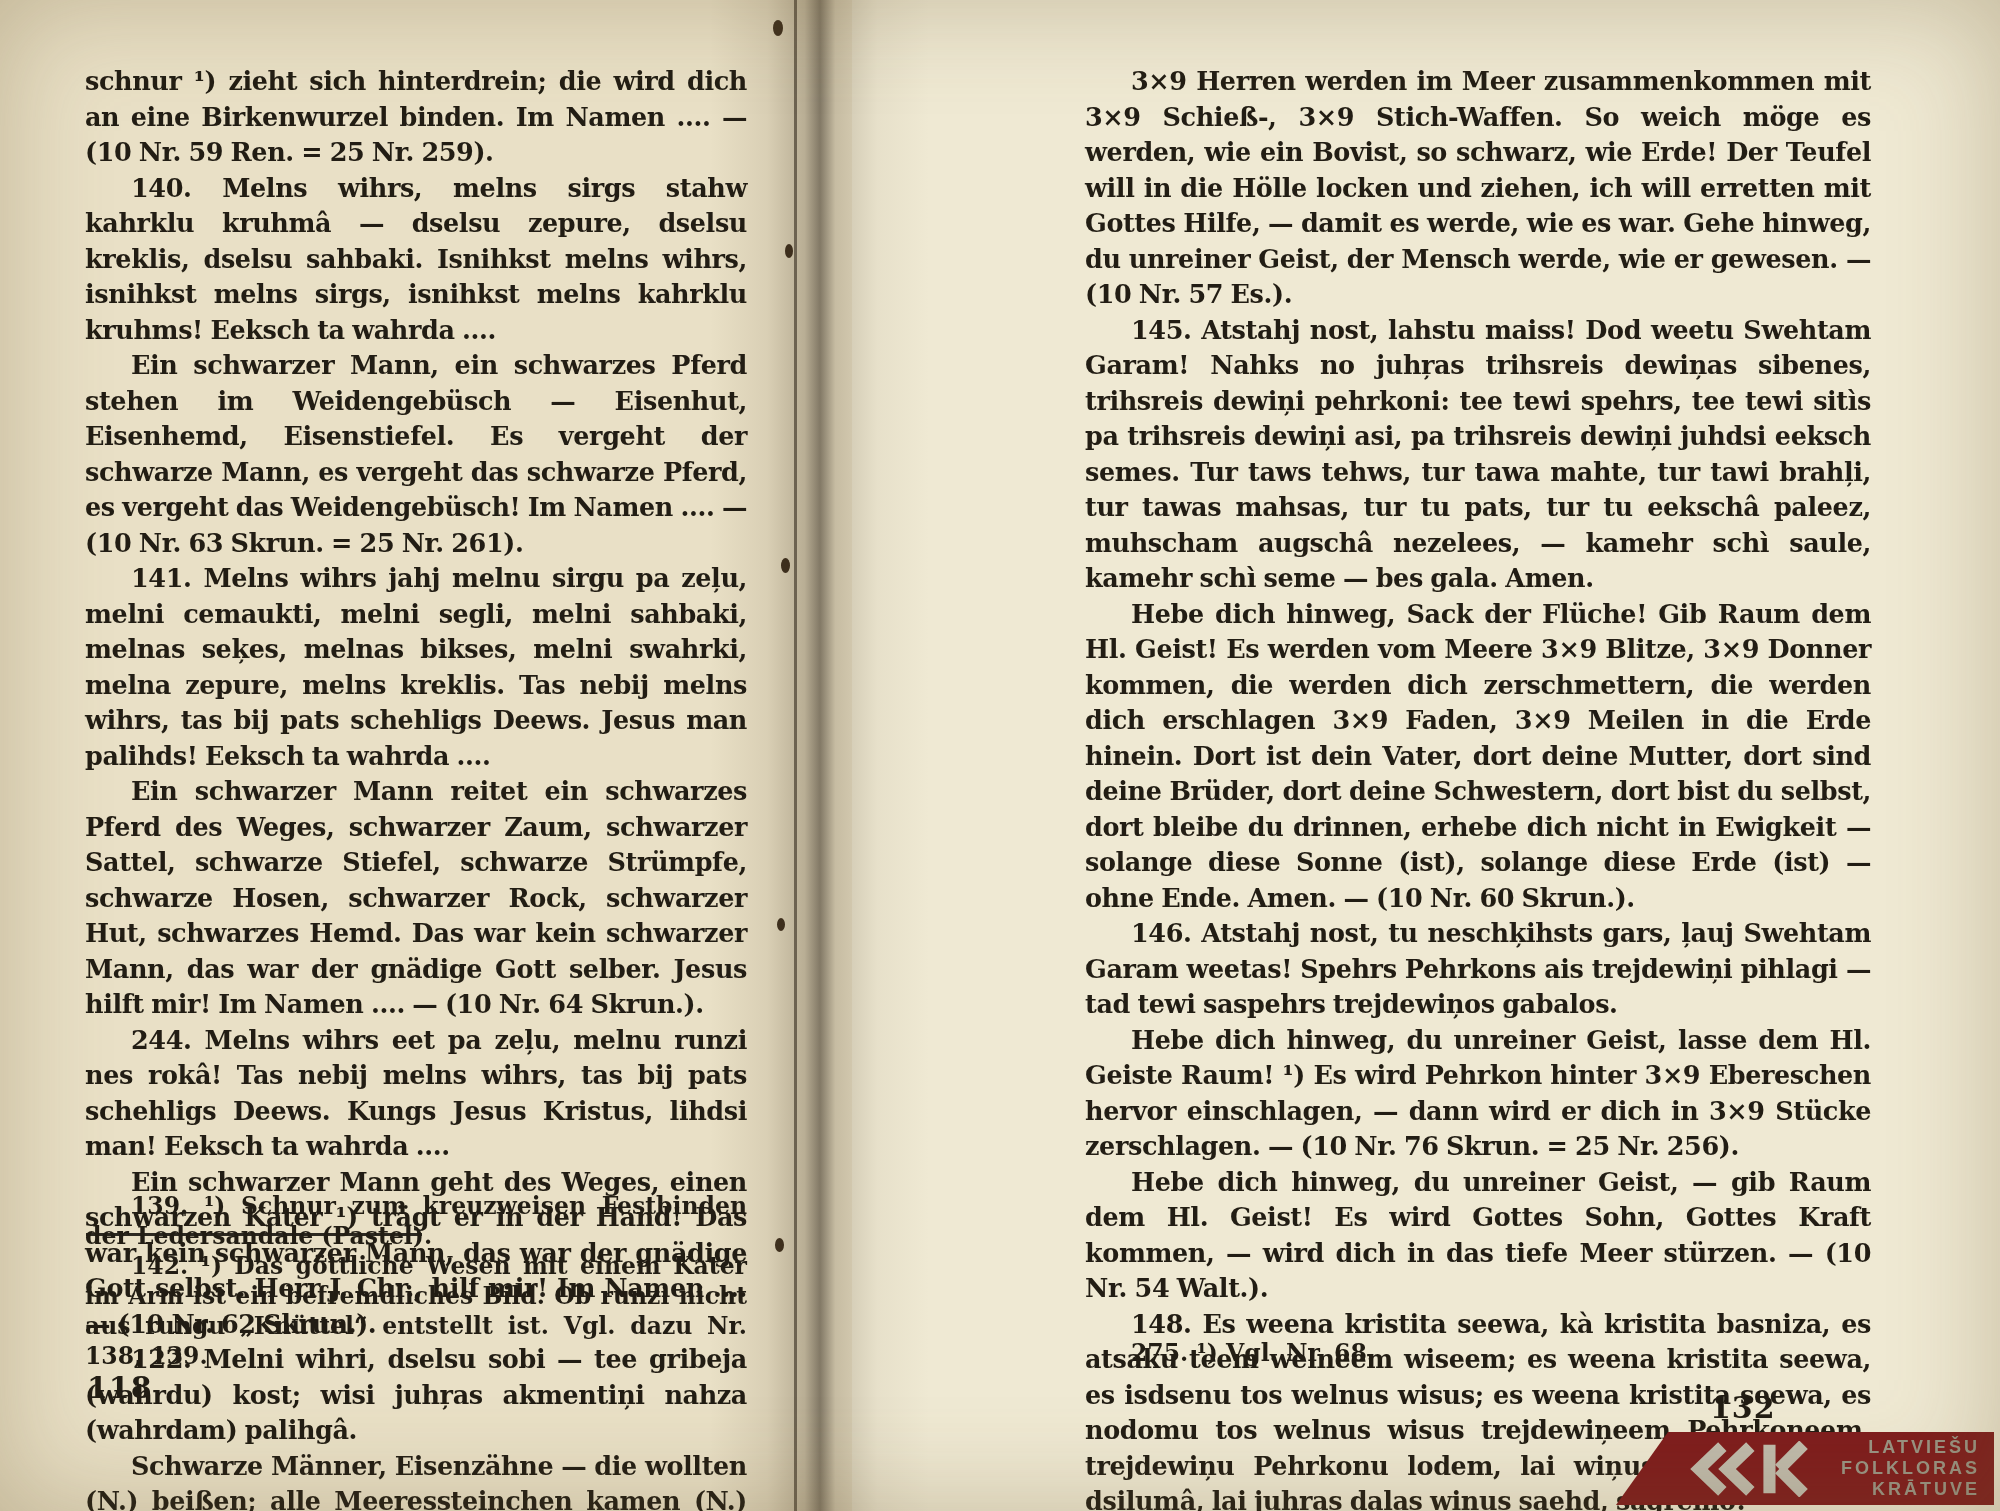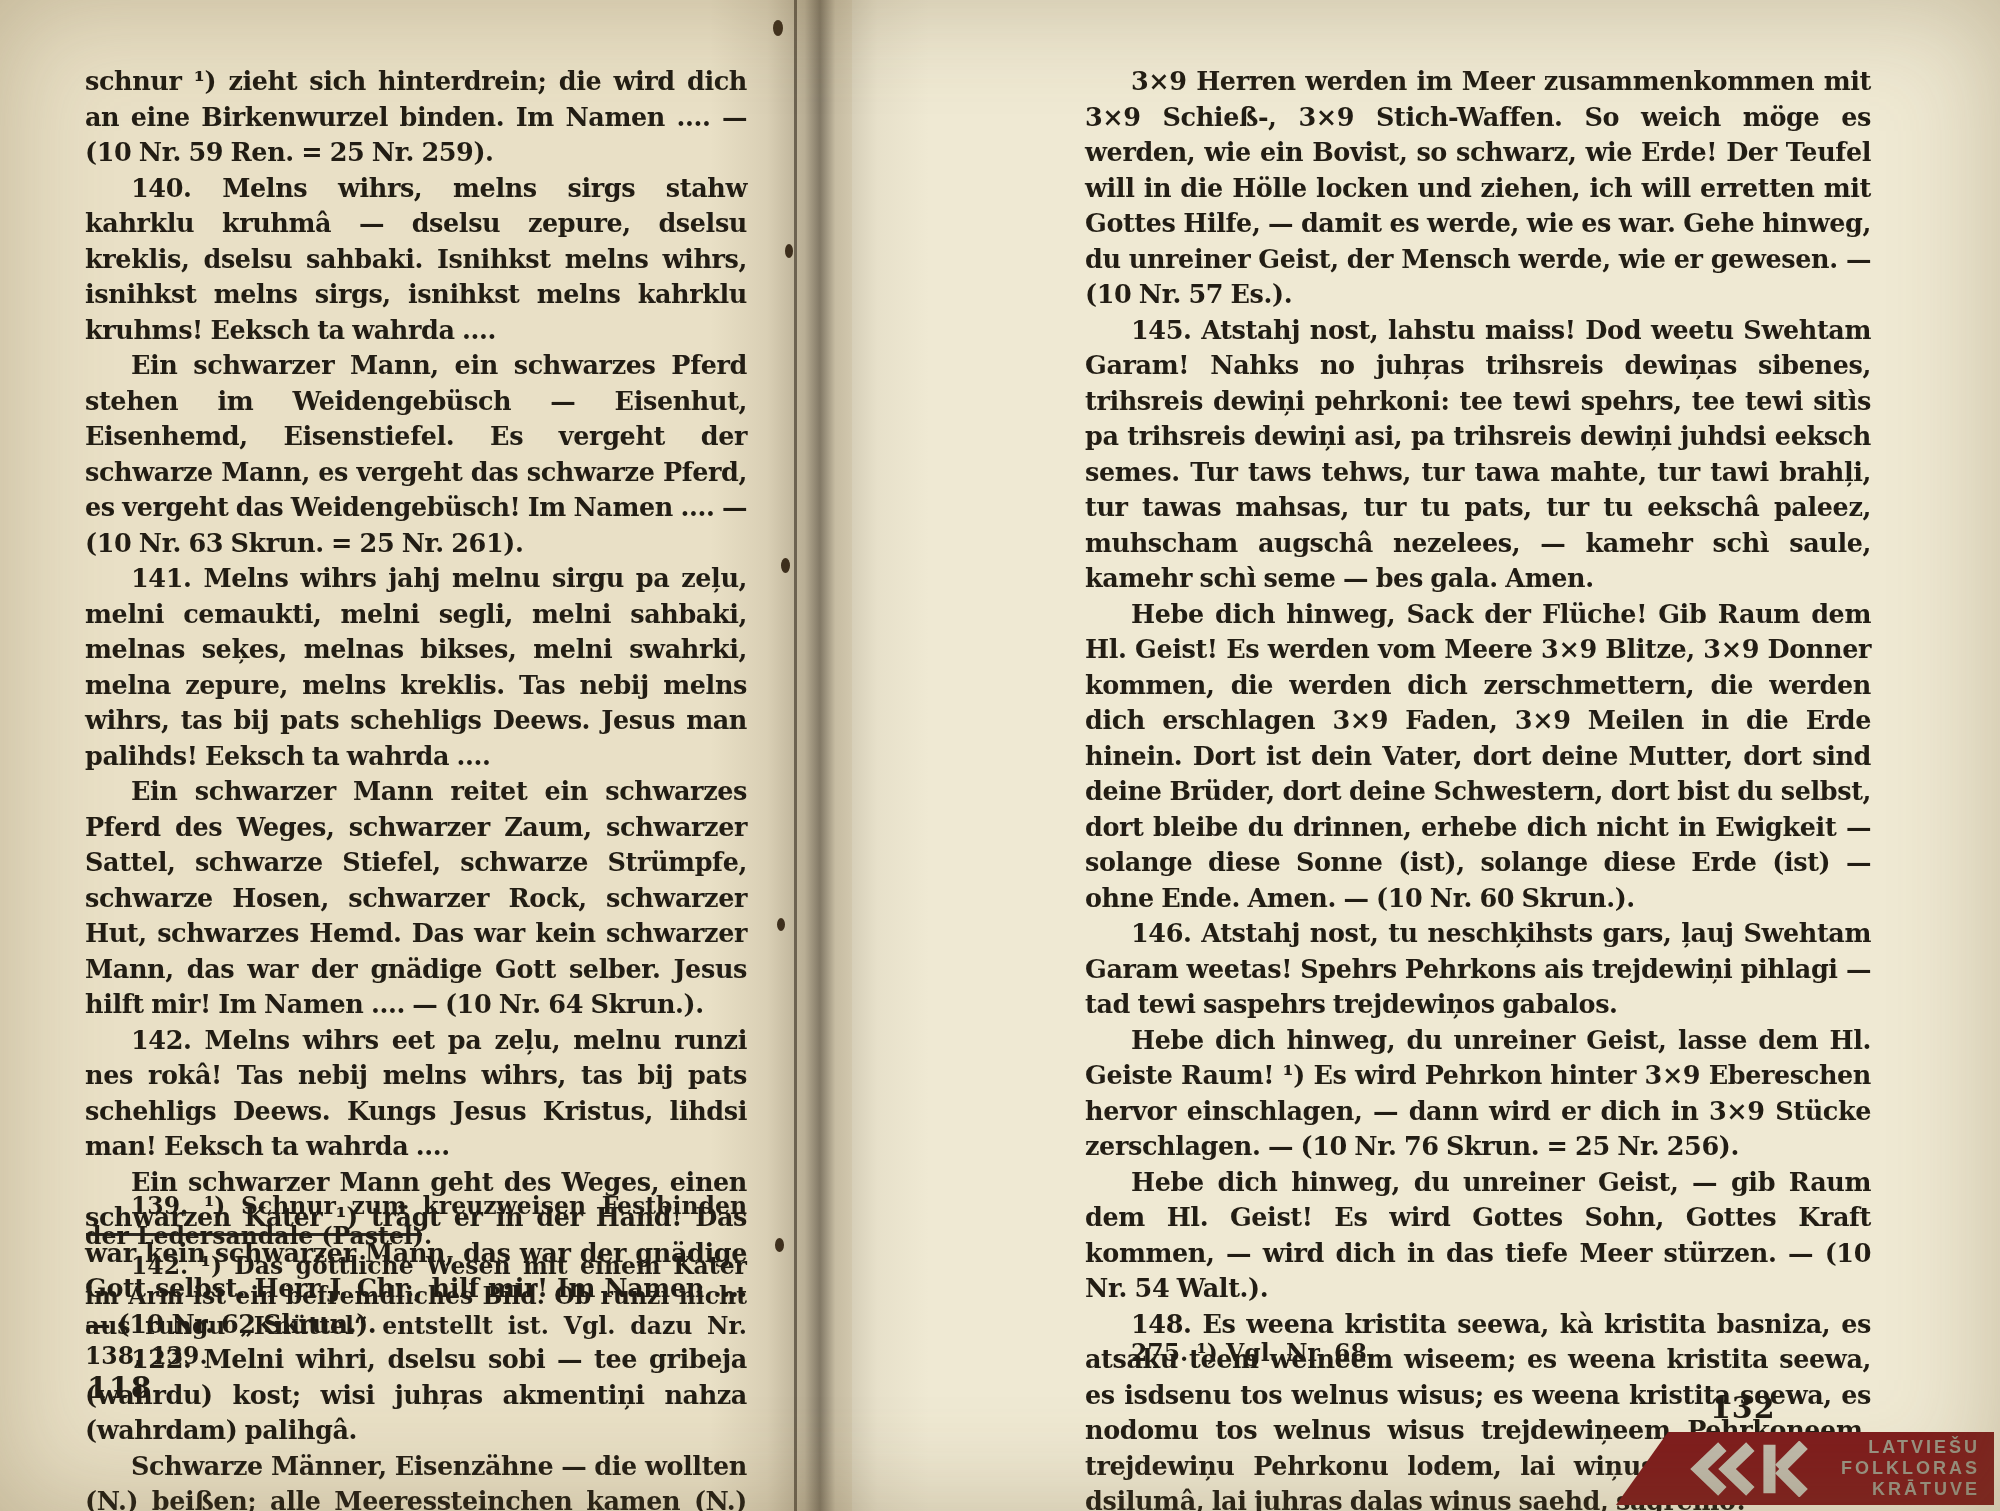--- a/index.html
+++ b/index.html
@@ -70,21 +70,21 @@
   <div class="speck" style="left:781px;top:558px;width:9px;height:15px;"></div>
   <div class="speck" style="left:777px;top:918px;width:8px;height:13px;"></div>
   <div class="speck" style="left:775px;top:1238px;width:9px;height:14px;"></div>
 
   <div class="textblock left-text">
     <p class="para cont">schnur ¹) zieht sich hinterdrein; die wird dich an eine Birkenwurzel binden. Im Namen .... — (10 Nr. 59 Ren. = 25 Nr. 259).</p>
     <p class="para">140. Melns wihrs, melns sirgs stahw kahrklu kruhmâ — dselsu zepure, dselsu kreklis, dselsu sahbaki. Isnihkst melns wihrs, isnihkst melns sirgs, isnihkst melns kahrklu kruhms! Eeksch ta wahrda ....</p>
     <p class="para">Ein schwarzer Mann, ein schwarzes Pferd stehen im Weidengebüsch — Eisenhut, Eisenhemd, Eisenstiefel. Es vergeht der schwarze Mann, es vergeht das schwarze Pferd, es vergeht das Weidengebüsch! Im Namen .... — (10 Nr. 63 Skrun. = 25 Nr. 261).</p>
     <p class="para">141. Melns wihrs jahj melnu sirgu pa zeļu, melni cemaukti, melni segli, melni sahbaki, melnas seķes, melnas bikses, melni swahrki, melna zepure, melns kreklis. Tas nebij melns wihrs, tas bij pats schehligs Deews. Jesus man palihds! Eeksch ta wahrda ....</p>
     <p class="para">Ein schwarzer Mann reitet ein schwarzes Pferd des Weges, schwarzer Zaum, schwarzer Sattel, schwarze Stiefel, schwarze Strümpfe, schwarze Hosen, schwarzer Rock, schwarzer Hut, schwarzes Hemd. Das war kein schwarzer Mann, das war der gnädige Gott selber. Jesus hilft mir! Im Namen .... — (10 Nr. 64 Skrun.).</p>
-    <p class="para">142. Melns wihrs eet pa zeļu, melnu runzi nes rokâ! Tas nebij melns wihrs, tas bij pats schehligs Deews. Kungs Jesus Kristus, lihdsi man! Eeksch ta wahrda ....</p>
+    <p class="para">244. Melns wihrs eet pa zeļu, melnu runzi nes rokâ! Tas nebij melns wihrs, tas bij pats schehligs Deews. Kungs Jesus Kristus, lihdsi man! Eeksch ta wahrda ....</p>
     <p class="para">Ein schwarzer Mann geht des Weges, einen schwarzen Kater ¹) trägt er in der Hand! Das war kein schwarzer Mann, das war der gnädige Gott selbst. Herr J. Chr., hilf mir! Im Namen .... — (10 Nr. 62 Skrun.).</p>
     <p class="para">122. Melni wihri, dselsu sobi — tee gribeja (wahrdu) kost; wisi juhŗas akmentiņi nahza (wahrdam) palihgâ.</p>
     <p class="para">Schwarze Männer, Eisenzähne — die wollten (N.) beißen; alle Meeressteinchen kamen (N.) zu Hilfe. — (10 Nr. 58 Drog. = 25 Nr. 258).</p>
 
   </div>
 
   <div class="fnrule fn-left-rule"></div>
   <div class="footnotes fn-left">
     <p class="para">139. ¹) Schnur zum kreuzweisen Festbinden der Ledersandale (Pastel).</p>
     <p class="para">142. ¹) Das göttliche Wesen mit einem Kater im Arm ist ein befremdliches Bild. Ob runzi nicht aus rungu „Knüttel“ entstellt ist. Vgl. dazu Nr. 138, 139.</p>

